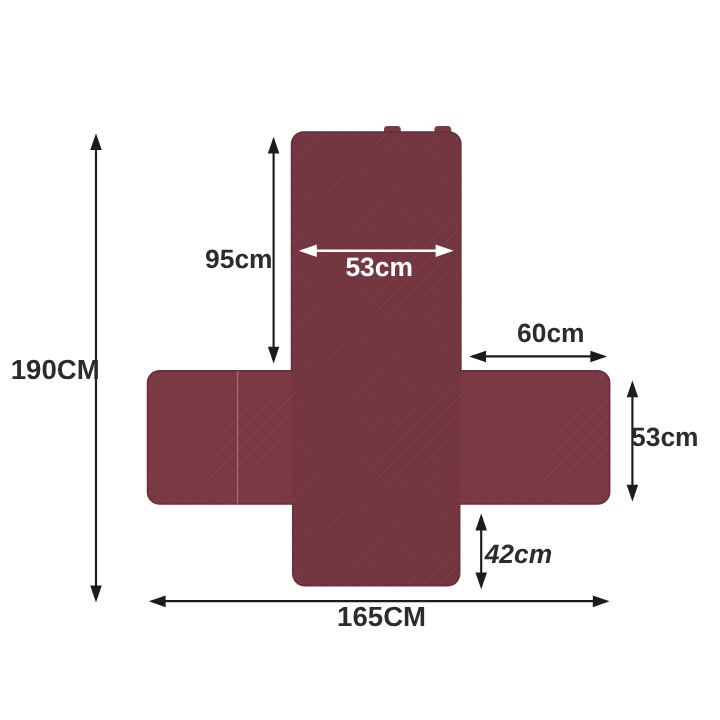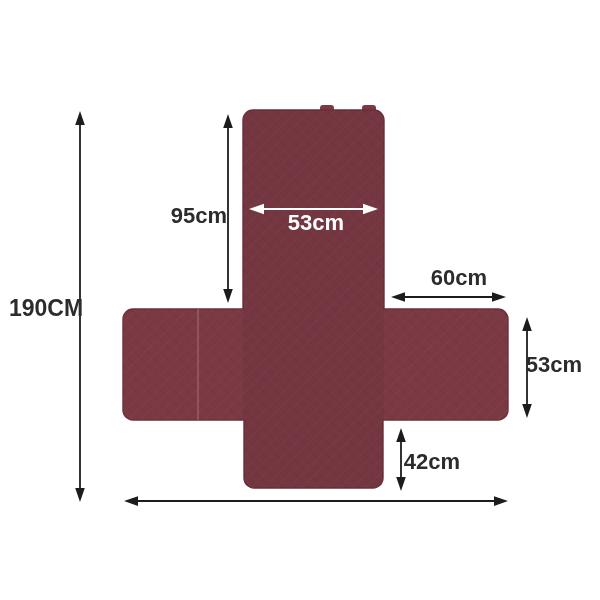--- a/index.html
+++ b/index.html
@@ -134,16 +134,17 @@
   <div class="dim-label big" style="left:46px; top:308px;">190CM</div>
 
   <div class="dim-label" style="left:199px; top:216px;text-align:right;">95cm</div>
 
   <div class="dim-label inner" style="left:316px; top:223px;">53cm</div>
 
   <div class="dim-label" style="left:459px; top:278px;">60cm</div>
 
   <div class="dim-label" style="left:554px; top:365px;">53cm</div>
 
-  <div class="dim-label" style="left:432px; top:462px;">42cm</div>
+  <div class="dim-label" style="left:432px; top:462px;font-style:italic;">42cm</div>
 
+  <div class="dim-label big" style="left:318px; top:514px;">165CM</div>
 
 </div>
 
 </body></html>

